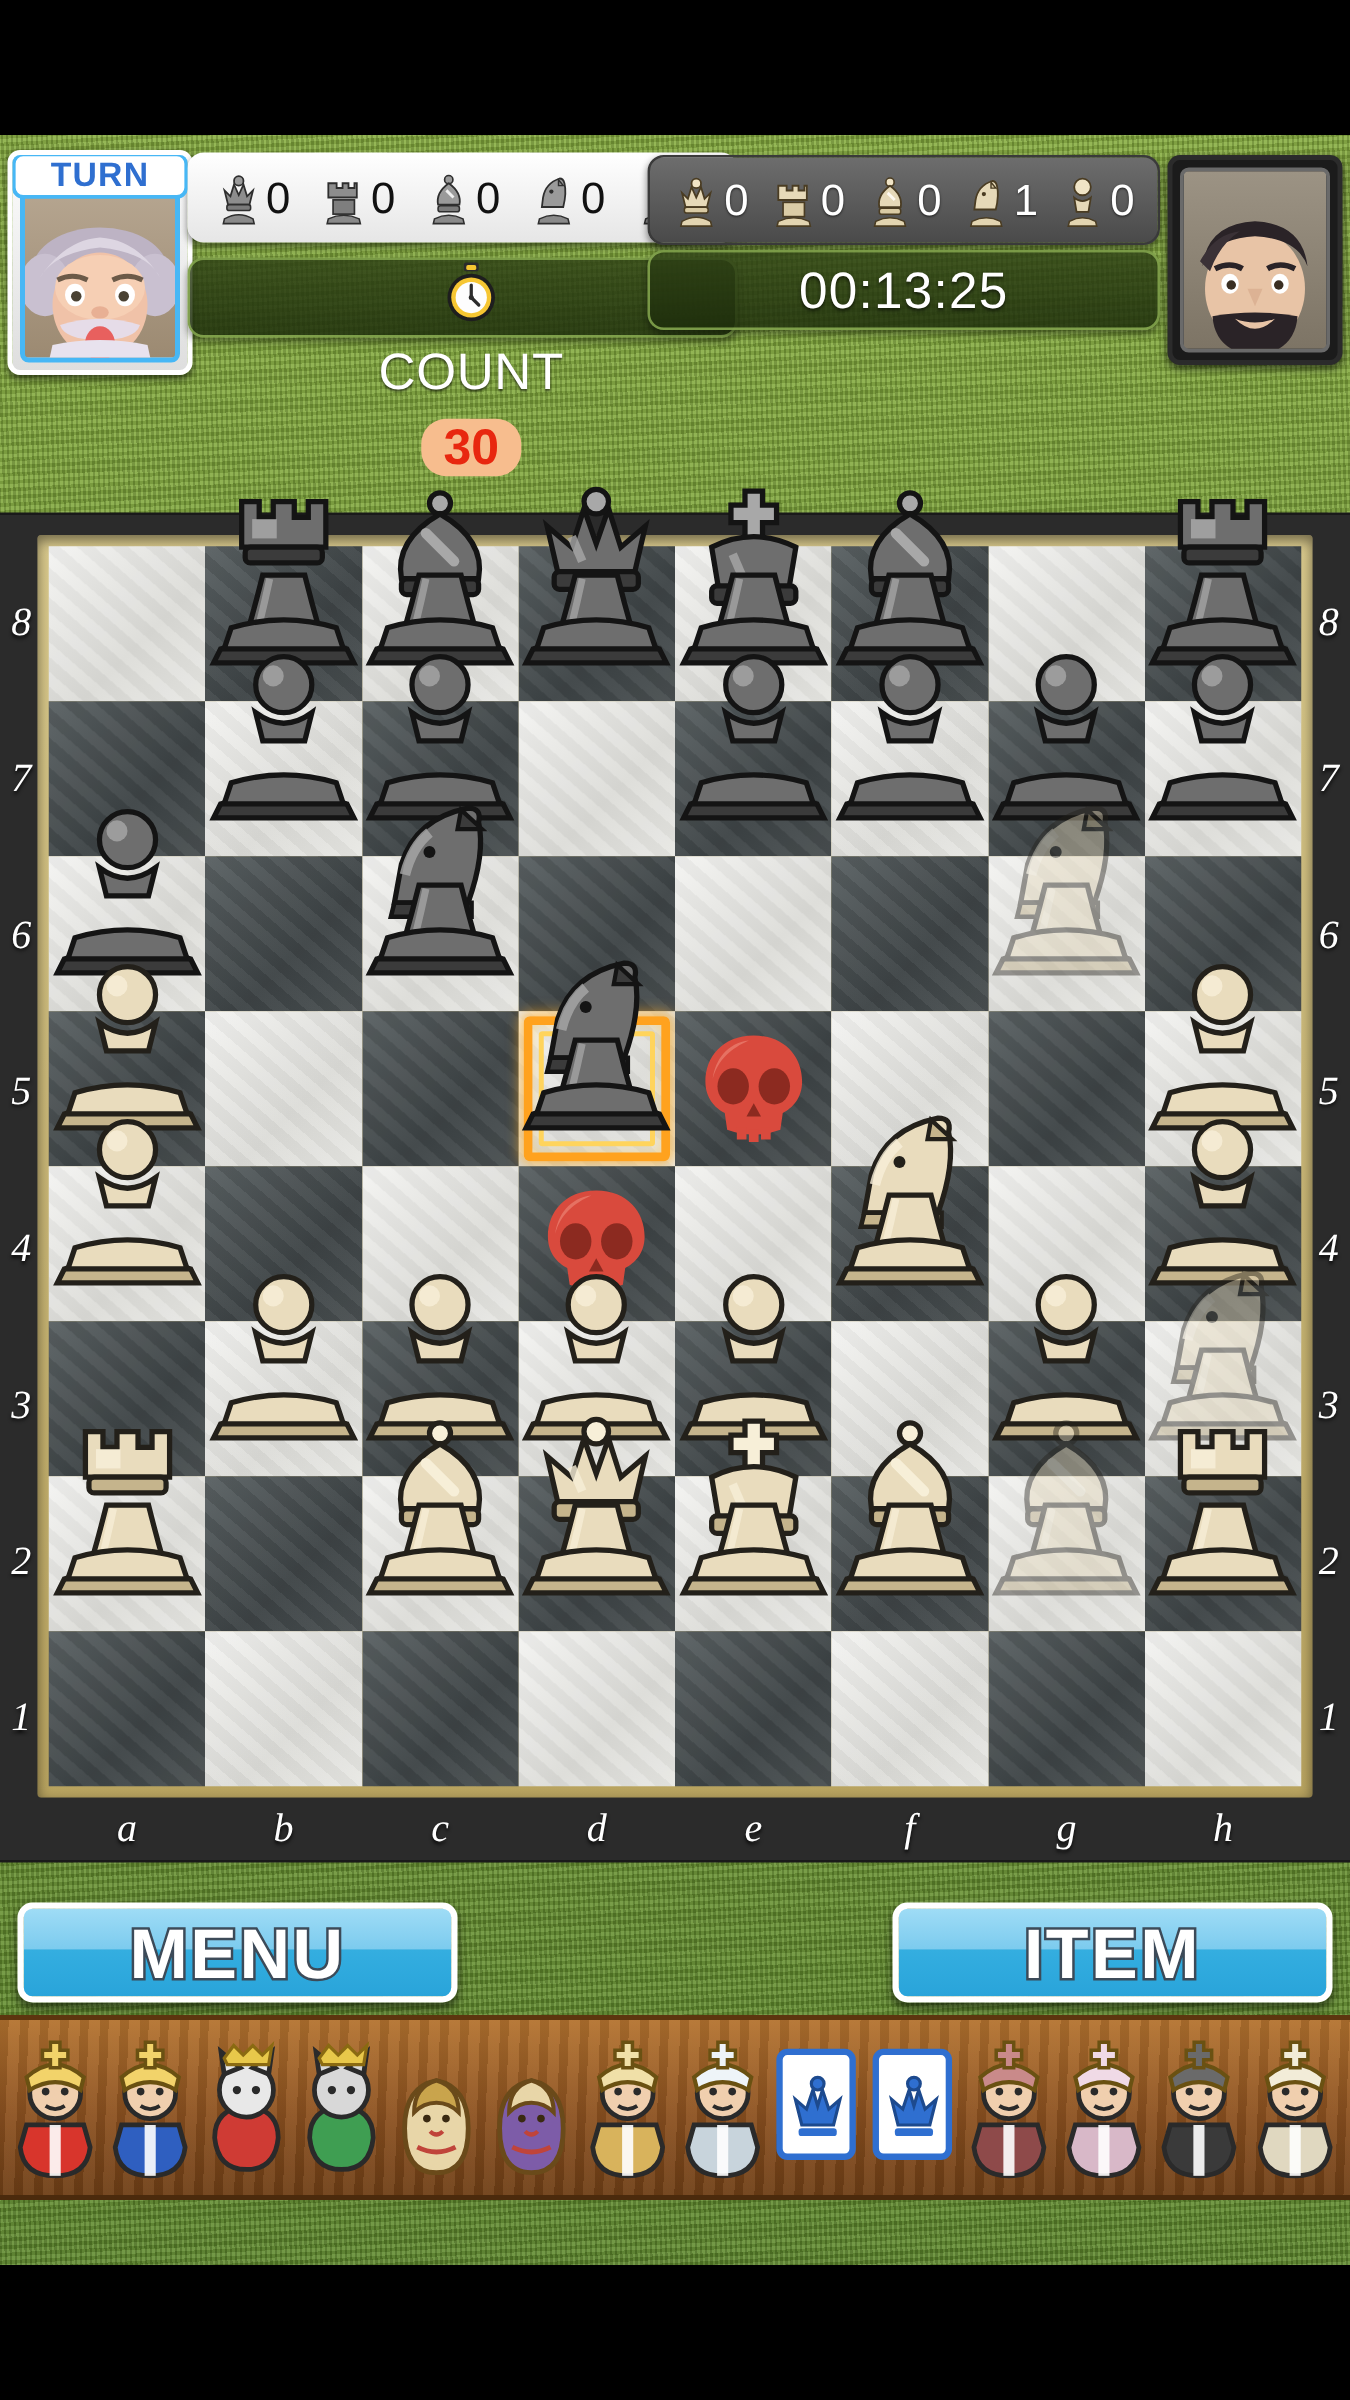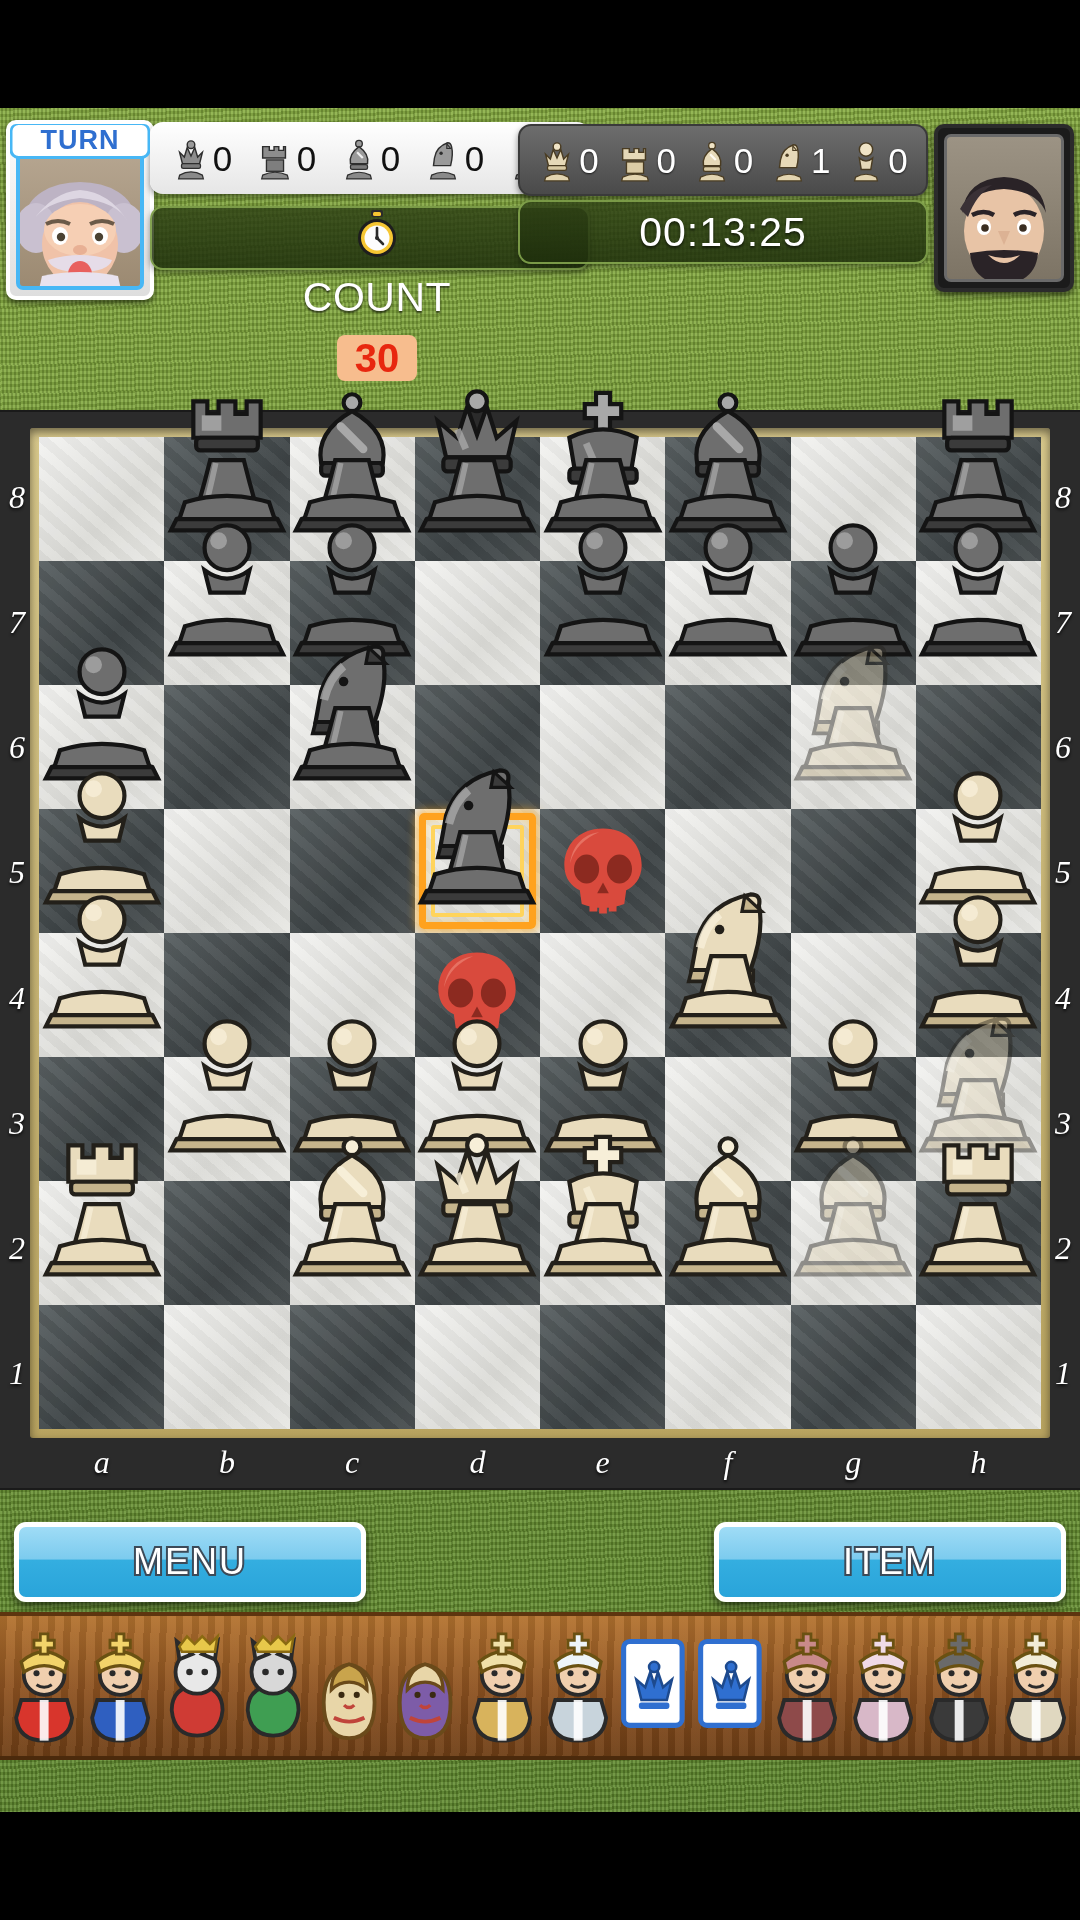--- a/index.html
+++ b/index.html
@@ -52,21 +52,21 @@
   .mini{width:38px;height:46px;display:block;}
 
   
   .bar{position:absolute;height:64px;border-radius:13px;
     background:linear-gradient(rgba(44,62,20,.80),rgba(30,46,12,.86));
     border:2px solid rgba(150,186,90,.75);box-shadow:0 3px 6px rgba(0,0,0,.4);
     display:flex;align-items:center;box-sizing:border-box;flex-direction:column;}
   .bar-count{left:150px;top:98px;width:440px;padding-left:14px;gap:14px;}
   .bar-timer{right:152px;top:92px;width:410px;justify-content:center;}
   .count-label{font-size:41px;color:#fff;letter-spacing:.5px;text-shadow:0 2px 2px rgba(0,0,0,.6);}
-  .count-pill{background:#f7bd8e;border-radius:8px;padding:1px 18px;font-size:40px;color:#e8270f;
+  .count-pill{background:#f7bd8e;border-radius:20px;padding:1px 18px;font-size:40px;color:#e8270f;
     font-weight:bold;line-height:1.1;}
   .timer-text{font-size:41px;color:#fff;letter-spacing:1px;text-shadow:0 2px 3px rgba(0,0,0,.65);}
   .clock-icon{width:52px;height:52px;flex:0 0 auto;}
 
   
   #board-wrap{position:absolute;left:0;top:412px;width:1080px;height:1076px;
     background:#2b2b2b;z-index:12;box-shadow:0 0 0 2px #1a1a1a;}
   #board-frame{position:absolute;left:30px;top:16px;width:1020px;height:1010px;
     background:linear-gradient(#d9c98c,#b9a460);padding:9px;box-sizing:border-box;
     border-radius:3px;box-shadow:0 4px 10px rgba(0,0,0,.5) inset;}
@@ -91,21 +91,21 @@
   .rank-lab{position:absolute;width:30px;text-align:center;color:#fff;font-size:32px;
     font-style:italic;font-family:"Liberation Serif",serif;text-shadow:0 2px 3px rgba(0,0,0,.8);}
   .file-lab{position:absolute;height:34px;text-align:center;color:#fff;font-size:32px;
     font-style:italic;font-family:"Liberation Serif",serif;text-shadow:0 2px 3px rgba(0,0,0,.8);}
 
   
   .btn{position:absolute;top:1522px;width:352px;height:80px;border-radius:12px;
     background:linear-gradient(#9fdcf6 0%,#7ccbee 46%,#34aee0 47%,#29a4da 100%);
     border:5px solid #ffffff;box-shadow:0 4px 8px rgba(0,0,0,.55);
     display:flex;align-items:center;justify-content:center;box-sizing:border-box;z-index:20;}
-  .btn span{font-size:36px;font-weight:normal;color:#ffffff;letter-spacing:2px;
+  .btn span{font-size:56px;font-weight:bold;color:#ffffff;letter-spacing:2px;
     -webkit-text-stroke:4px #3c4a58;paint-order:stroke fill;}
   #menu-button{left:14px;}
   #item-button{right:14px;}
 
   
   #tray{position:absolute;left:0;top:1612px;width:1080px;height:148px;z-index:22;
     background:
       repeating-linear-gradient(92deg, rgba(0,0,0,.10) 0 7px, rgba(255,255,255,.05) 7px 16px),
       linear-gradient(#b4732f,#8c5120 55%,#6f3f16);
     border-top:4px solid #5d350f;border-bottom:4px solid #4b2a0c;

